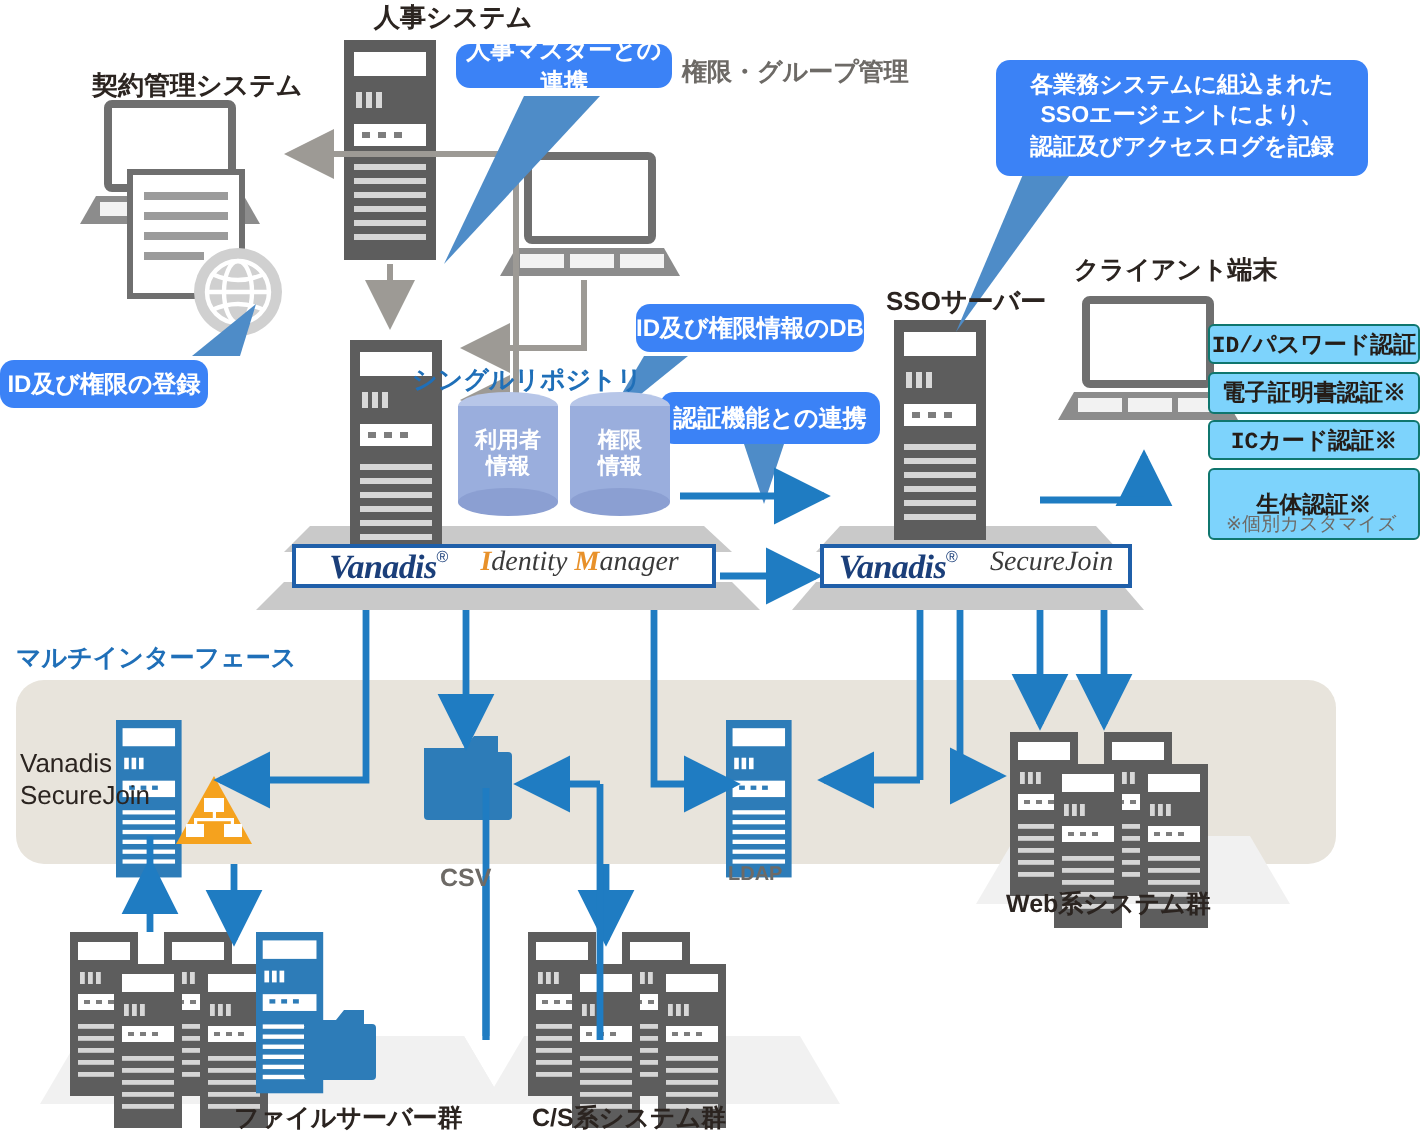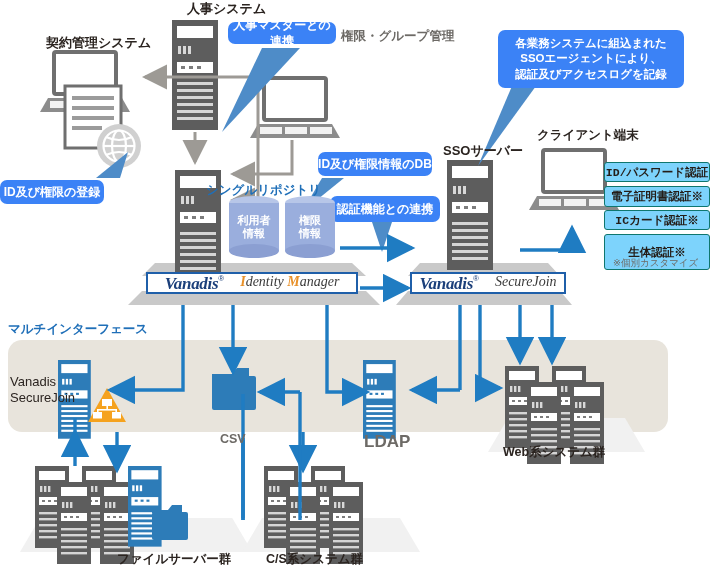--- a/index.html
+++ b/index.html
@@ -510,20 +510,20 @@
 
   <div class="lbl lbl-blue" style="left:8px;top:322px;font-size:12.5px;">マルチインターフェース</div>
 
   <div class="lbl" style="left:10px;top:374px;font-size:13px;font-weight:normal;color:#2b2420;line-height:1.25;">
     <div>Vanadis</div>
     <div>SecureJoin</div>
   </div>
 
   <div class="lbl lbl-grey" style="left:220px;top:432px;font-size:12.5px;">CSV</div>
 
-  <div class="lbl lbl-grey" style="left:364px;top:432px;font-size:17px;">LDAP</div>
+  <div class="lbl lbl-grey" style="left:364px;top:432px;font-size:10px;">LDAP</div>
 
   <div class="lbl" style="left:25px;top:584px;font-size:12.5px;font-family:Liberation Serif, serif;">AD系システム群</div>
   <div class="lbl" style="left:117px;top:552px;font-size:12.5px;">ファイルサーバー群</div>
   <div class="lbl" style="left:266px;top:552px;font-size:12.5px;">C/S系システム群</div>
   <div class="lbl" style="left:503px;top:445px;font-size:12.5px;">Web系システム群</div>
 
 </div>
 
 </body></html>

